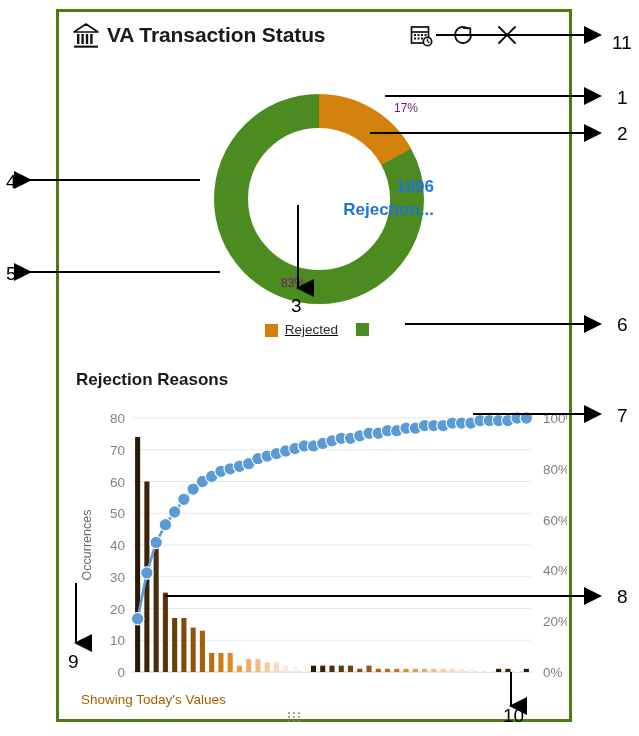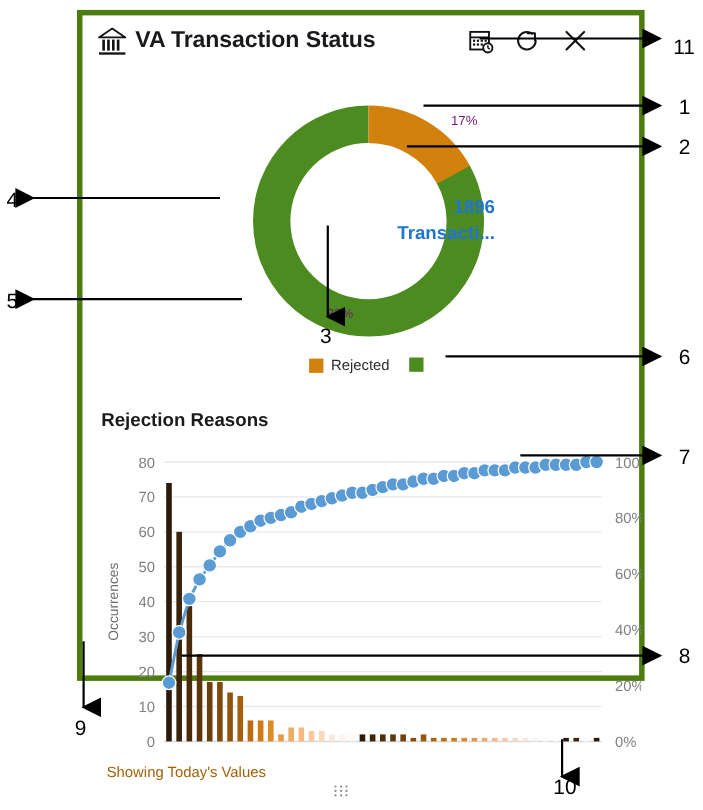--- a/index.html
+++ b/index.html
@@ -11,23 +11,23 @@
   #root {
     position: relative;
     width: 639px; height: 736px;
     overflow: hidden;
     background: #ffffff;
   }
 
   
   #card {
     position: absolute;
-    left: 70px; top: 9px;
-    width: 516px; height: 610px;
-    border: 5px solid #4d7c0f;
+    left: 56px; top: 9px;
+    width: 516px; height: 713px;
+    border: 3px solid #4d7c0f;
     background: #ffffff;
   }
 
   
   #header {
     position: absolute; left: 0; top: 0;
     width: 100%; height: 50px;
   }
   #bank-icon {
     position: absolute; left: 12px; top: 10px;
@@ -77,21 +77,21 @@
   #pct-rejected  { left: 335px; top: 89px; }
   #pct-processed { left: 222px; top: 264px; }
 
   
   #legend {
     position: absolute; left: 0; top: 310px;
     width: 516px;
     display: flex; justify-content: center; align-items: center;
     gap: 18px;
   }
-  .legend-item { display: flex; align-items: flex-end; gap: 7px; cursor: pointer; }
+  .legend-item { display: flex; align-items: flex-end; gap: 7px; cursor: pointer; text-decoration: underline; }
   .legend-swatch { width: 13px; height: 13px; display: block; }
   .legend-text { font-size: 13.5px; color: #2b2b2b; white-space: nowrap; }
 
   
   #section-title {
     position: absolute; left: 17px; top: 358px;
     font-size: 17px; font-weight: 700; color: #1a1a1a;
   }
 
   
@@ -182,21 +182,21 @@
     </div>
 
     <div id="donut-wrap">
       <svg id="donut-svg" width="230" height="230" viewBox="0 0 230 230">
 
         <circle cx="115" cy="115" r="88" fill="none" stroke="#4C8B1F" stroke-width="34" stroke-dasharray="458.9 94.0" transform="rotate(-90 115 115) scale(1,-1) translate(0,-230)"></circle>
         <circle cx="115" cy="115" r="88" fill="none" stroke="#D2820C" stroke-width="34" stroke-dasharray="94.0 458.9" transform="rotate(-90 115 115)"></circle>
       </svg>
       <div id="donut-center">
         <div class="v">1896</div>
-        <div class="l">Transacti...</div>
+        <div class="l">Rejection...</div>
       </div>
     </div>
 
     <div class="pct-label" id="pct-rejected">17%</div>
     <div class="pct-label" id="pct-processed">83%</div>
 
     <div id="legend">
       <div class="legend-item">
         <span class="legend-swatch" style="background:#D2820C"></span>
         <span class="legend-text">Rejected</span>

